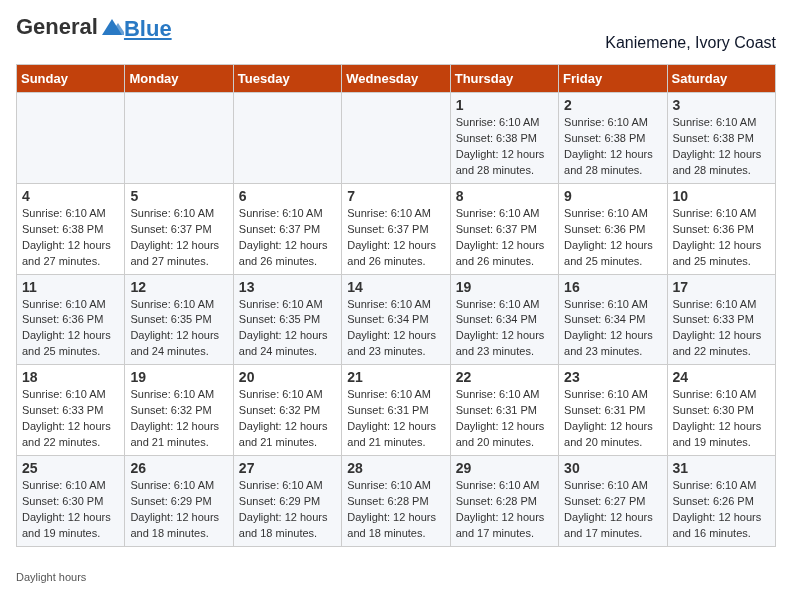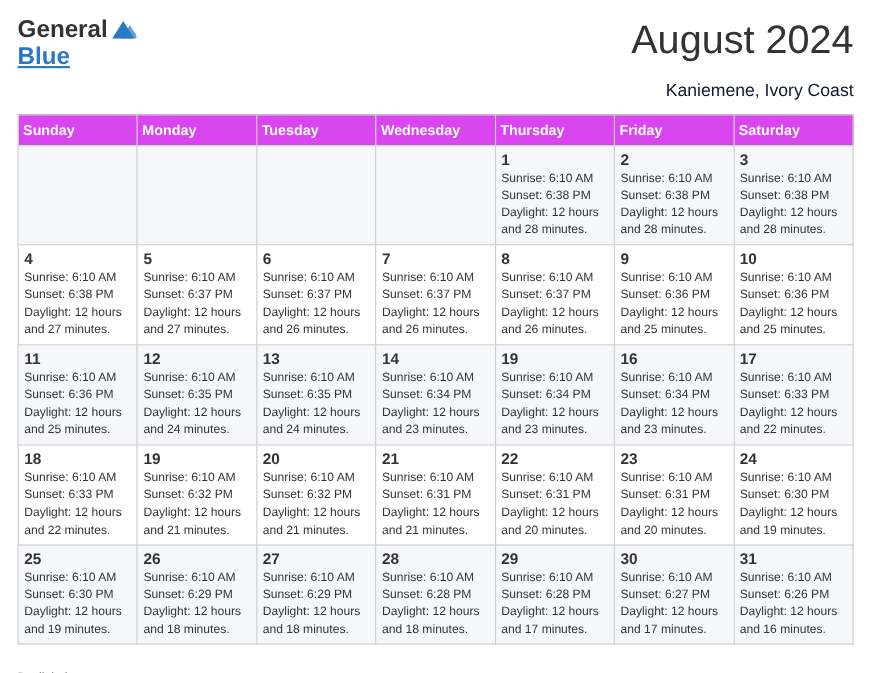--- a/index.html
+++ b/index.html
@@ -11,21 +11,21 @@
       padding: 16px;
     }
     .header {
       display: flex;
       justify-content: space-between;
       align-items: flex-start;
       margin-bottom: 12px;
     }
     .logo {
       display: flex;
-      flex-direction: column;
+      flex-direction: row;
       align-items: flex-start;
     }
     .logo-text {
       display: flex;
       align-items: center;
       font-size: 22px;
       font-weight: bold;
       color: #333;
       line-height: 1;
     }
@@ -50,21 +50,21 @@
       font-size: 16px;
       color: #0f172a;
       margin-top: 18px;
     }
     table {
       width: 100%;
       border-collapse: collapse;
       table-layout: fixed;
     }
     thead th {
-      background-color: #d946ef;
+      background-color: #c2410c;
       color: white;
       font-size: 13px;
       font-weight: bold;
       padding: 6px 4px;
       text-align: left;
       border: 1px solid #ccc;
     }
     tbody td {
       vertical-align: top;
       border: 1px solid #ccc;
@@ -110,21 +110,20 @@
       <svg class="logo-icon" viewBox="0 0 24 20">
         <polygon points="2,18 12,2 22,18" fill="#2979c4"></polygon>
         <polygon points="10,18 18,6 26,18" fill="#2979c4" opacity="0.7"></polygon>
       </svg>
     </div>
     <div style="display:flex; align-items:center;">
       <span class="logo-blue" style="font-size:22px;font-weight:bold;color:#2979c4;text-decoration:underline;">Blue</span>
     </div>
   </div>
   <div class="title-block">
-    <div class="month-title">August 2024</div>
     <div class="location">Kaniemene, Ivory Coast</div>
   </div>
 </div>
 
 <table>
   <thead>
     <tr>
     <th>Sunday</th>
         <th>Monday</th>
         <th>Tuesday</th>

